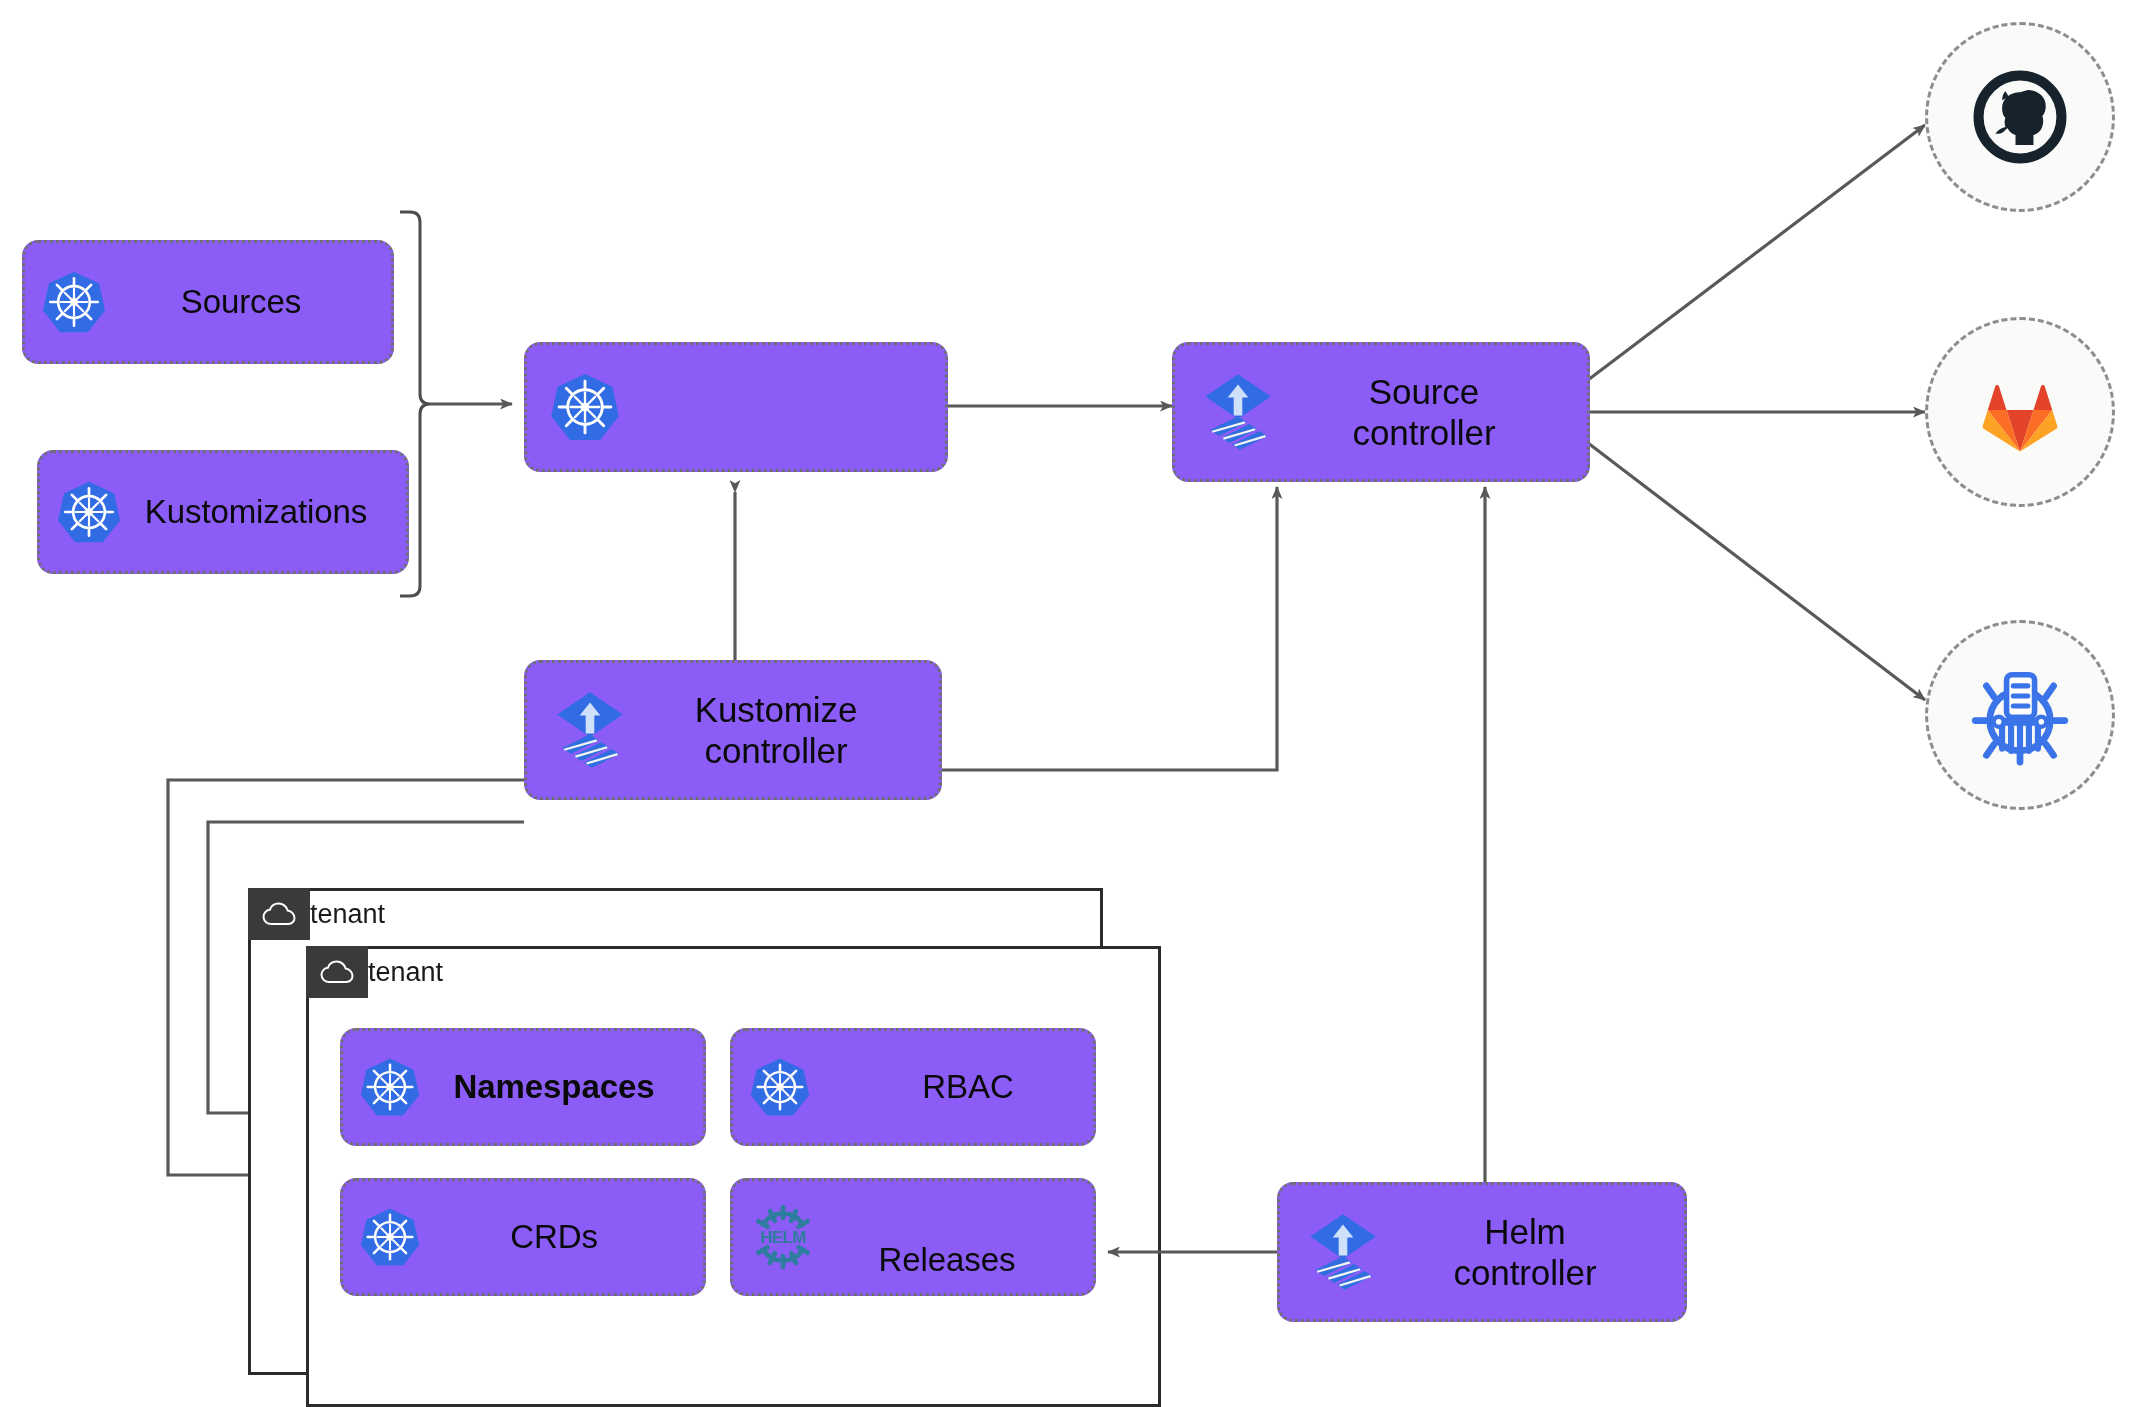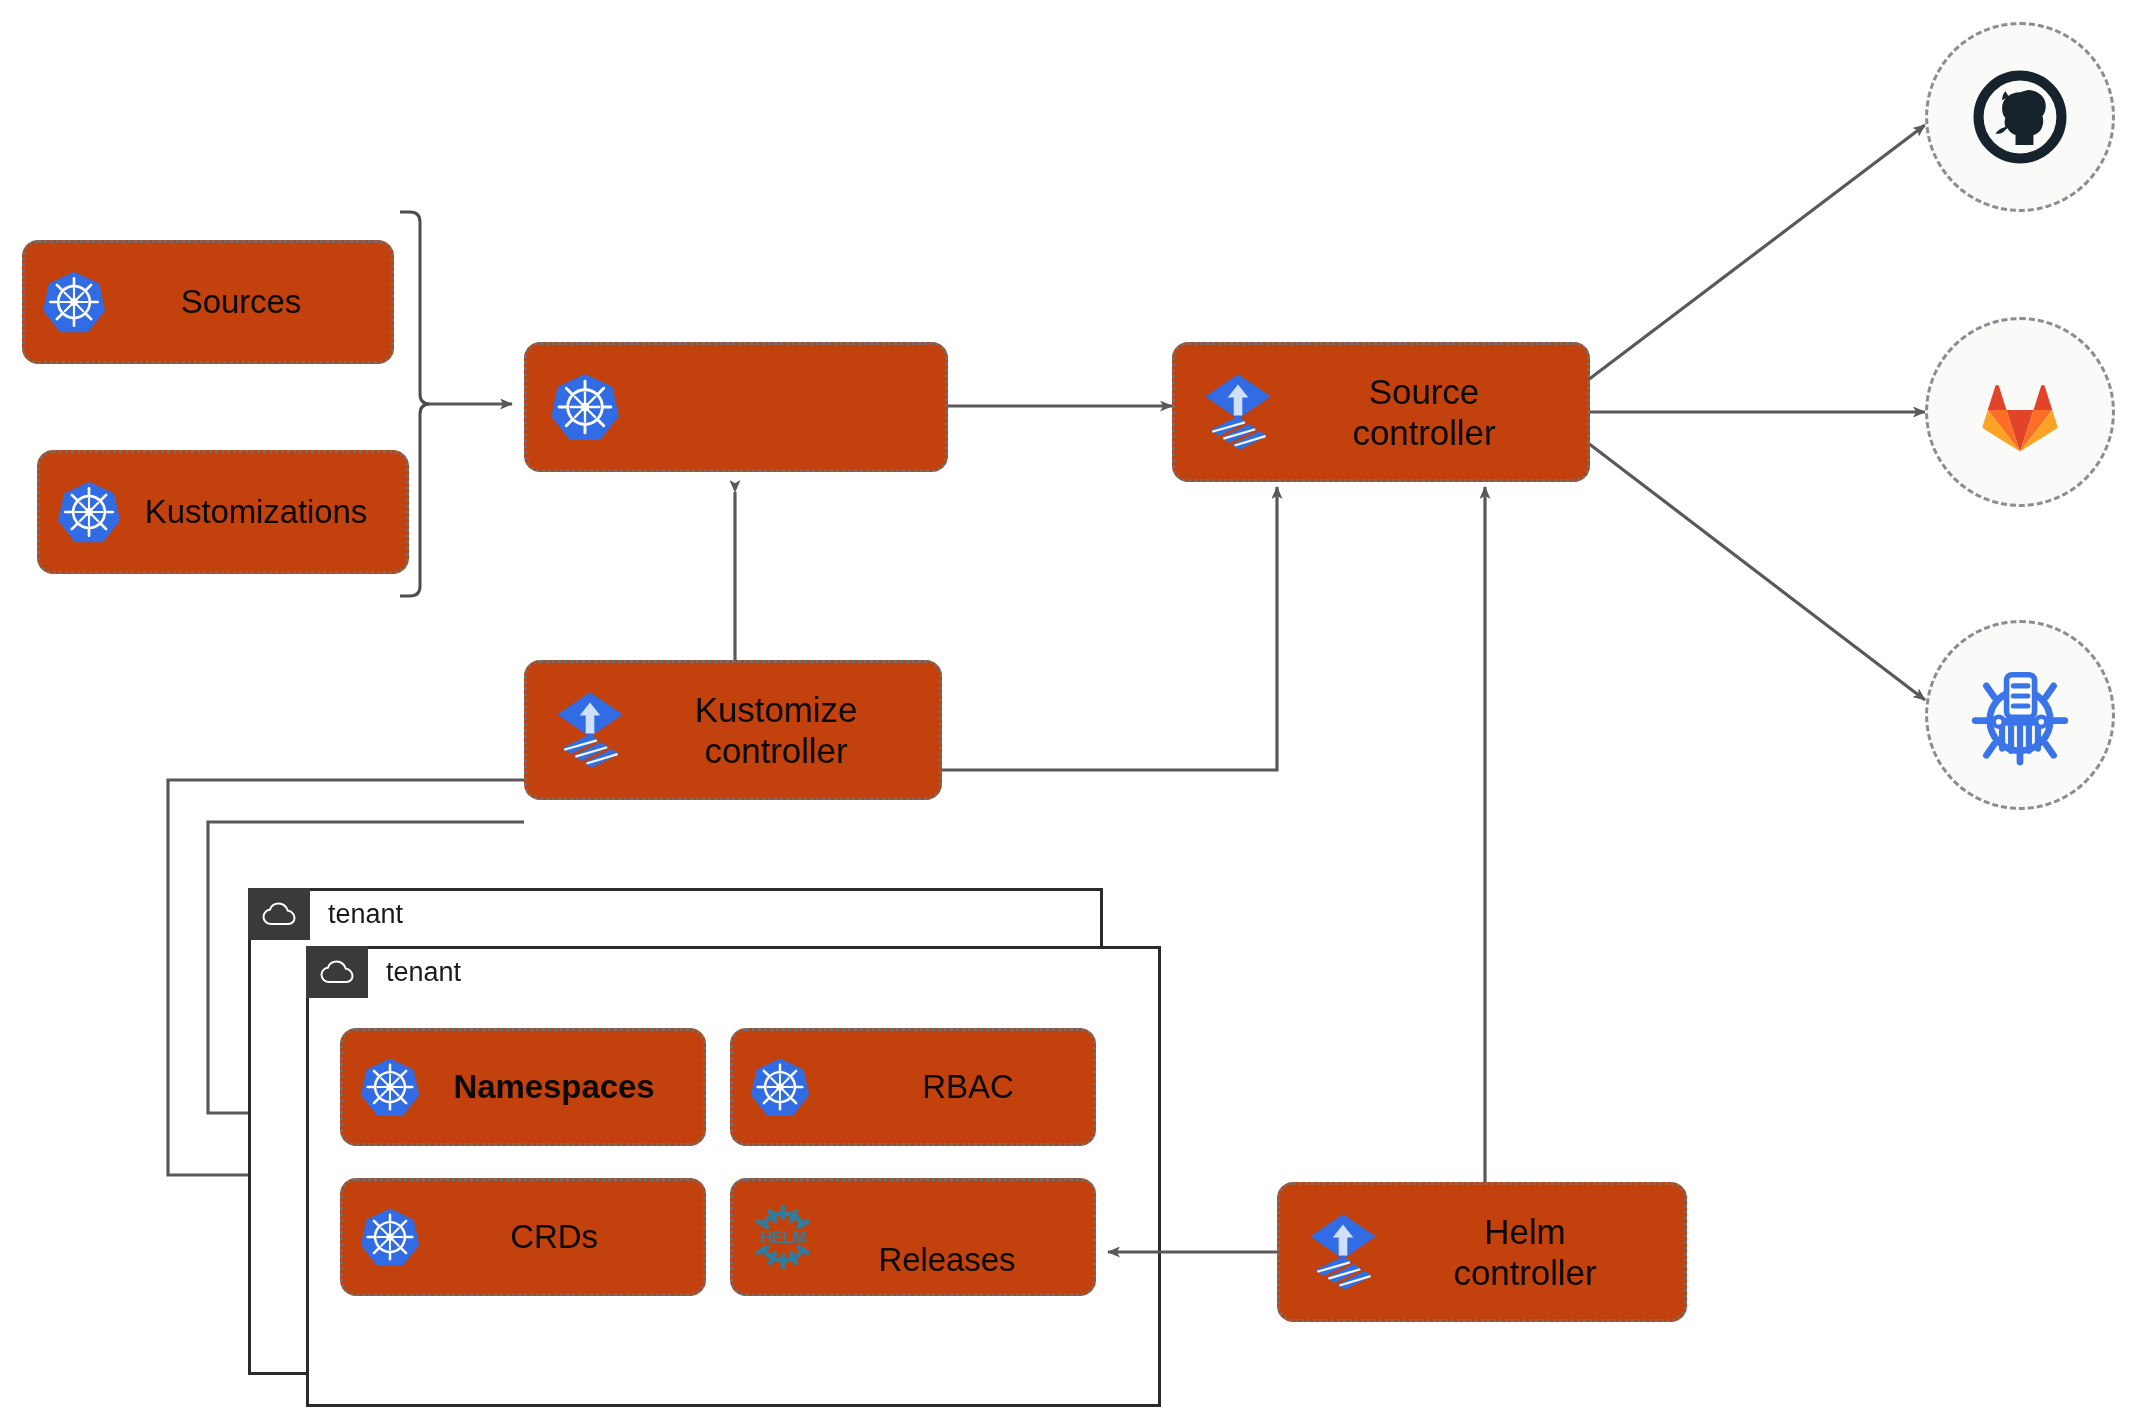--- a/index.html
+++ b/index.html
@@ -2,21 +2,21 @@
 <html><head>
 <meta charset="utf-8">
 <style>
   html,body{margin:0;padding:0;background:#ffffff;}
   body{width:2144px;height:1407px;font-family:"Liberation Sans",sans-serif;}
   #stage{position:relative;width:2144px;height:1407px;overflow:hidden;background:#fff;}
 
   
   .node{
     position:absolute;
-    background:#c2410c;
+    background:#8b5cf6;
     border:3px dotted #6f6f6f;
     border-radius:16px;
     display:flex;align-items:center;
     box-sizing:border-box;
     z-index:5;
   }
   .node .ico{flex:0 0 auto;display:flex;align-items:center;justify-content:center;}
   .node .lbl{
     flex:1 1 auto;text-align:center;color:#0a0a0a;
     line-height:1.18;white-space:pre-line;letter-spacing:-0.1px;
@@ -36,21 +36,21 @@
     position:absolute;background:#ffffff;
     border:3px solid #2b2b2b;box-sizing:border-box;z-index:4;
   }
   .tenant-hdr{
     position:absolute;top:-3px;left:-3px;height:52px;
     background:#3a3a3a;display:flex;align-items:center;
     padding:0 10px;box-sizing:border-box;z-index:6;
   }
   .tenant-hdr-wrap{position:absolute;display:flex;align-items:center;z-index:6;}
   .tenant-name{
-    color:#1a1a1a;font-size:27px;margin-left:18px;white-space:nowrap;
+    color:#1a1a1a;font-size:27px;white-space:nowrap;
   }
 
   svg.edges{position:absolute;left:0;top:0;width:2144px;height:1407px;z-index:2;pointer-events:none;}
   svg.edges-top{z-index:7;}
 </style>
 </head>
 <body>
 
 <div id="stage">
 

